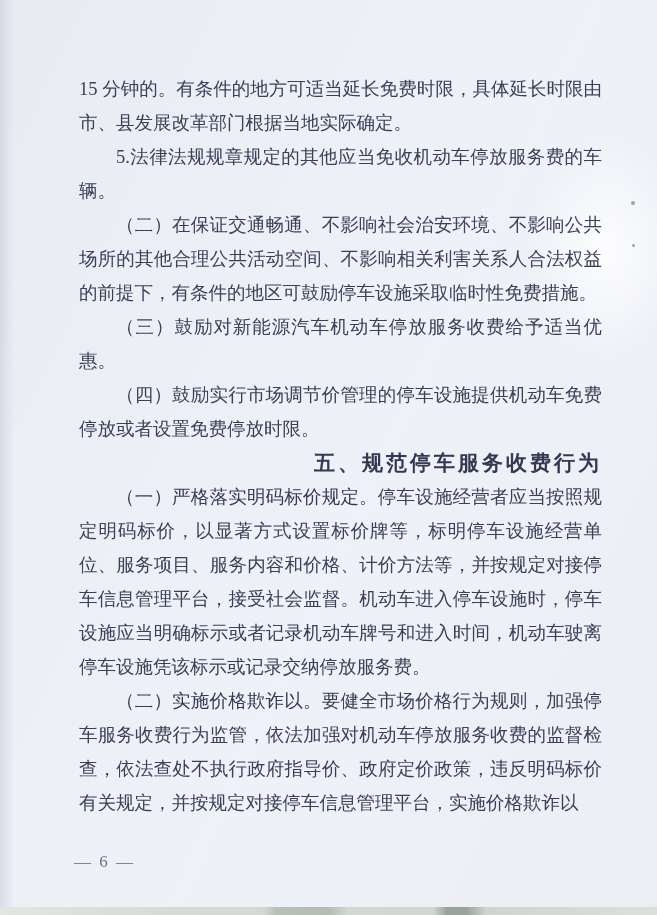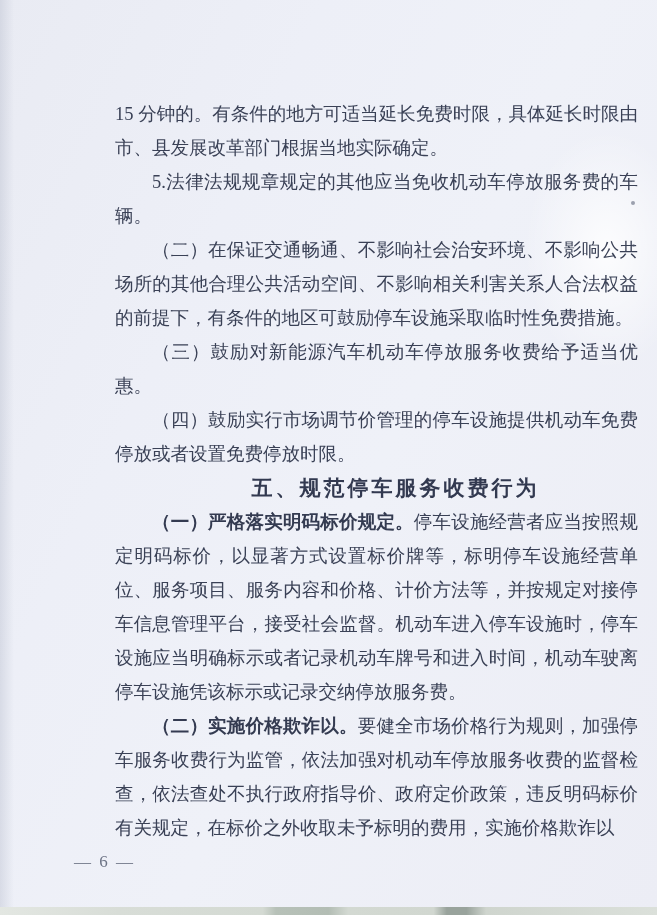--- a/index.html
+++ b/index.html
@@ -52,49 +52,48 @@
     border-radius: 50%;
     background: rgba(80, 90, 112, 0.55);
     pointer-events: none;
   }
   .speck.s1 { left: 631px; top: 201px; width: 4px; height: 4px; }
   .speck.s2 { left: 632px; top: 244px; width: 3px; height: 3px; }
 
   .content {
     position: absolute;
     left: 79px;
-    top: 97px;
+    top: 72px;
     width: 523px;
     color: #3a4156;
     font-size: 18.5px;
     line-height: 34px;
     text-align: justify;
     text-justify: inter-character;
-    margin-left: 36px;
   }
   .content p {
     margin: 0;
     text-indent: 2em;
   }
   .content p.continuation {
     text-indent: 0;
   }
   .content h2 {
     margin: 0;
     font-family: "Liberation Sans", "DejaVu Sans", sans-serif;
     font-weight: 700;
     font-size: 21px;
     line-height: 34px;
     letter-spacing: 3px;
     color: #323950;
     text-indent: 1.8em;
-    text-align: center;
+    text-align: right;
   }
   .lead {
-    font-weight: 700;
+    font-weight: 400;
     color: #343b51;
   }
   .page-number {
     position: absolute;
     left: 74px;
     top: 850px;
     font-size: 17px;
     line-height: 24px;
     letter-spacing: 2px;
     color: #6d7486;
@@ -112,21 +111,21 @@
   <p>（二）在保证交通畅通、不影响社会治安环境、不影响公共场所的其他合理公共活动空间、不影响相关利害关系人合法权益的前提下，有条件的地区可鼓励停车设施采取临时性免费措施。</p>
   <p>（三）鼓励对新能源汽车机动车停放服务收费给予适当优惠。</p>
   <p>（四）鼓励实行市场调节价管理的停车设施提供机动车免费停放或者设置免费停放时限。</p>
 
   <h2>五、规范停车服务收费行为</h2>
 
   <p>
     <span class="lead">（一）严格落实明码标价规定。</span><span>停车设施经营者应当按照规定明码标价，以显著方式设置标价牌等，标明停车设施经营单位、服务项目、服务内容和价格、计价方法等，并按规定对接停车信息管理平台，接受社会监督。机动车进入停车设施时，停车设施应当明确标示或者记录机动车牌号和进入时间，机动车驶离停车设施凭该标示或记录交纳停放服务费。</span>
   </p>
   <p>
-    <span class="lead">（二）实施价格欺诈以。</span><span>要健全市场价格行为规则，加强停车服务收费行为监管，依法加强对机动车停放服务收费的监督检查，依法查处不执行政府指导价、政府定价政策，违反明码标价有关规定，在标价之外收取未予标明的费用，实施价格欺诈以</span>
+    <span class="lead">（二）实施价格欺诈以。</span><span>要健全市场价格行为规则，加强停车服务收费行为监管，依法加强对机动车停放服务收费的监督检查，依法查处不执行政府指导价、政府定价政策，违反明码标价有关规定，并按规定对接停车信息管理平台，实施价格欺诈以</span>
   </p>
 </div>
 
 <div class="page-number">— 6 —</div>
 
 <div class="speck s1"></div>
 <div class="speck s2"></div>
 <div class="bottom-strip"></div>
 
 </body></html>

